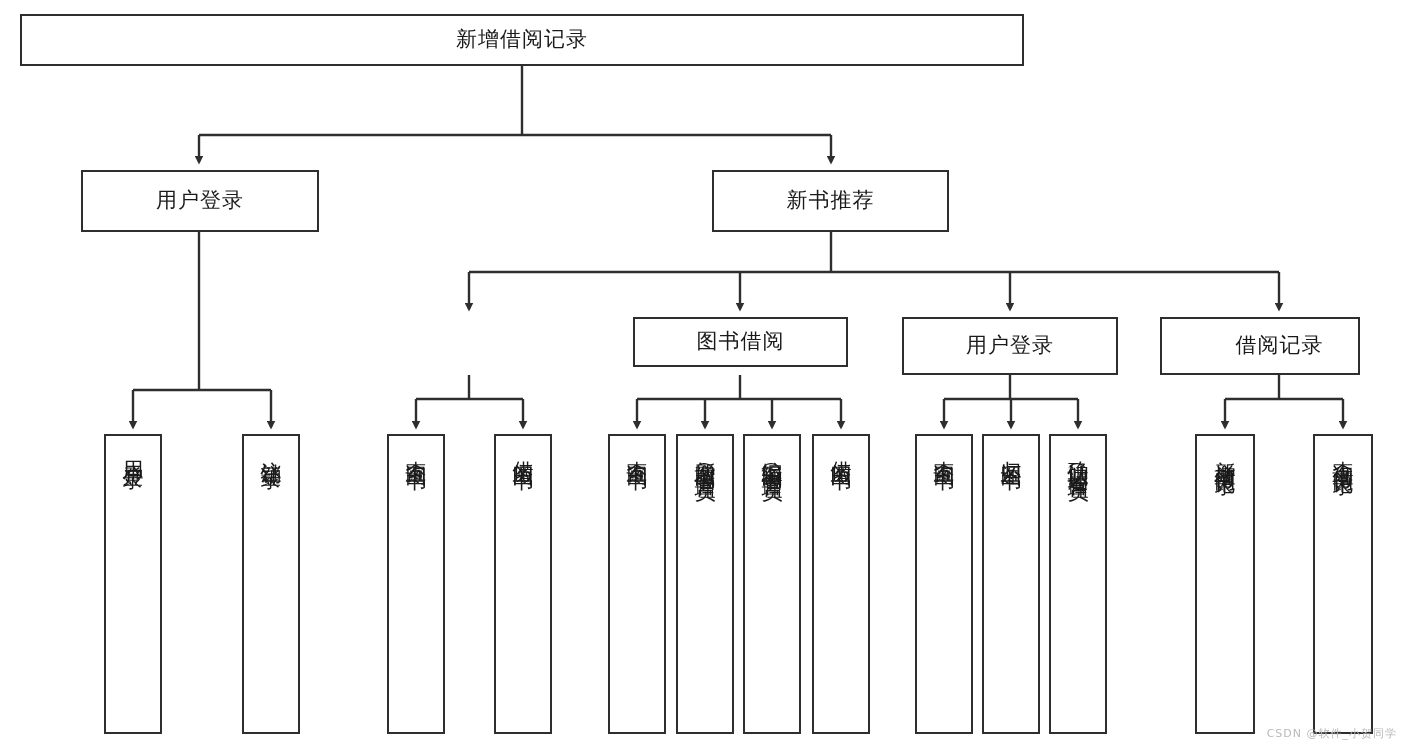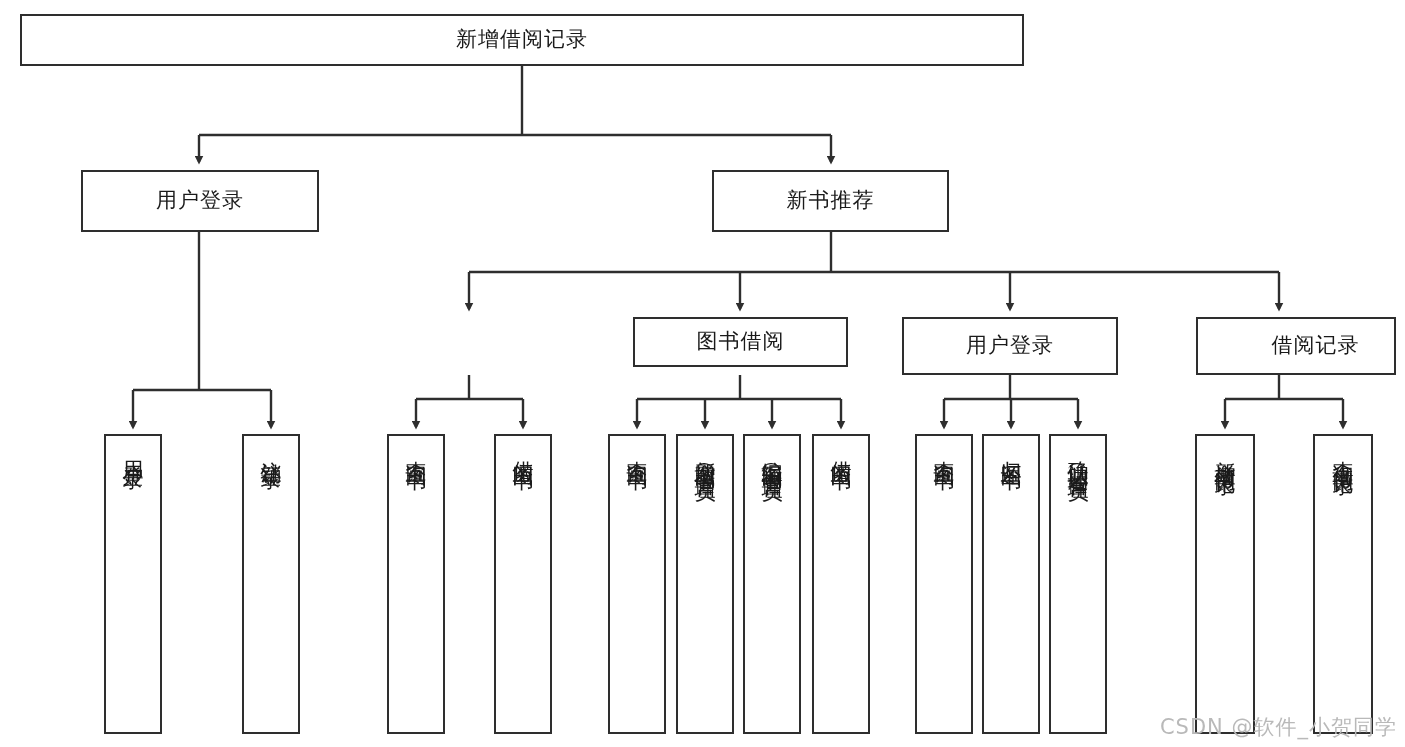--- a/index.html
+++ b/index.html
@@ -52,21 +52,21 @@
     writing-mode: vertical-rl;
     text-orientation: upright;
     line-height: 1.15;
     white-space: nowrap;
     letter-spacing: 3px;
   }
   #watermark {
     position: absolute;
     right: 8px;
     bottom: 6px;
-    font-size: 21px;
+    font-size: 11px;
     color: #b9b9b9;
     letter-spacing: 1px;
     white-space: nowrap;
   }
 </style>
 </head>
 <body>
 
 <div id="canvas">
 
@@ -130,21 +130,21 @@
   <div class="node horiz" style="left:712px; top:170px; width:237px; height:62px;">
     <span>新书推荐</span>
   </div>
 
   <div class="node horiz" style="left:633px; top:317px; width:215px; height:50px;">
     <span>图书借阅</span>
   </div>
   <div class="node horiz" style="left:902px; top:317px; width:216px; height:58px;">
     <span>用户登录</span>
   </div>
-  <div class="node horiz" style="left:1196px; top:317px; width:200px; height:58px;padding-left:39px;">
+  <div class="node horiz" style="left:1160px; top:317px; width:200px; height:58px;padding-left:39px;">
     <span>借阅记录</span>
   </div>
 
   <div class="node vert" style="left:104px; top:434px; width:58px; height:300px;">
     <span class="vtext">用户登录</span>
   </div>
   <div class="node vert" style="left:242px; top:434px; width:58px; height:300px;">
     <span class="vtext">注销登录</span>
   </div>
 

